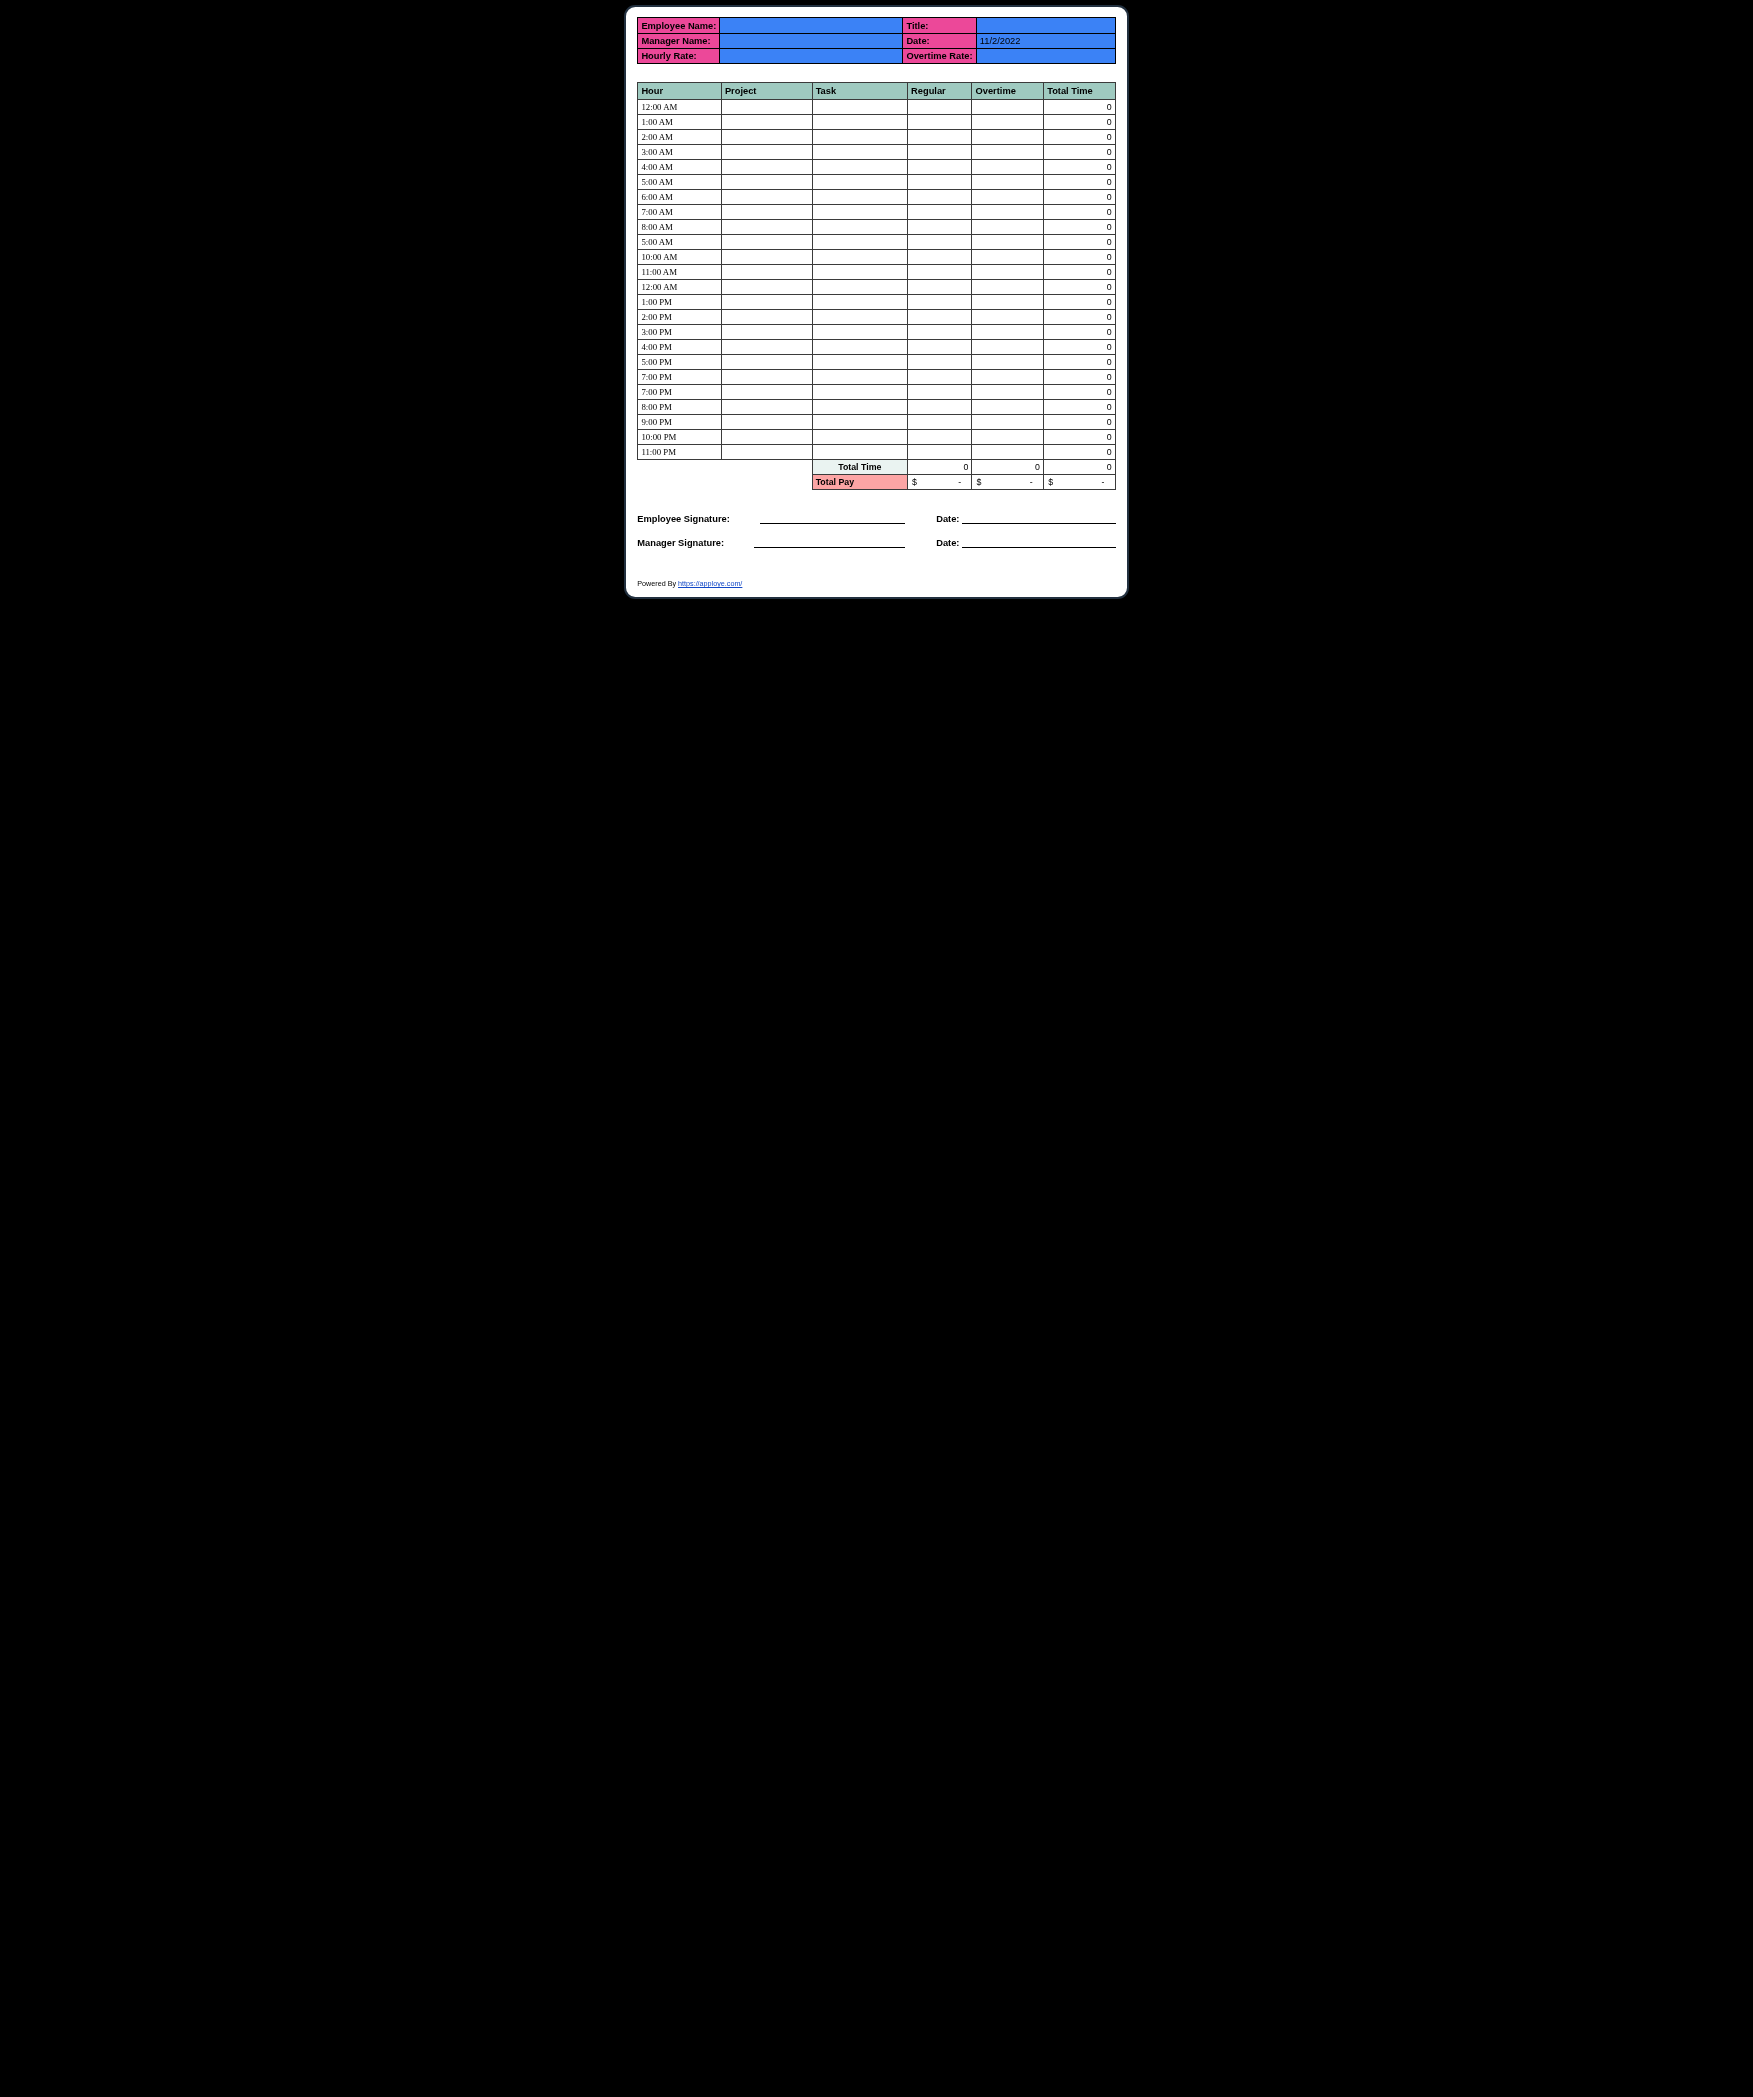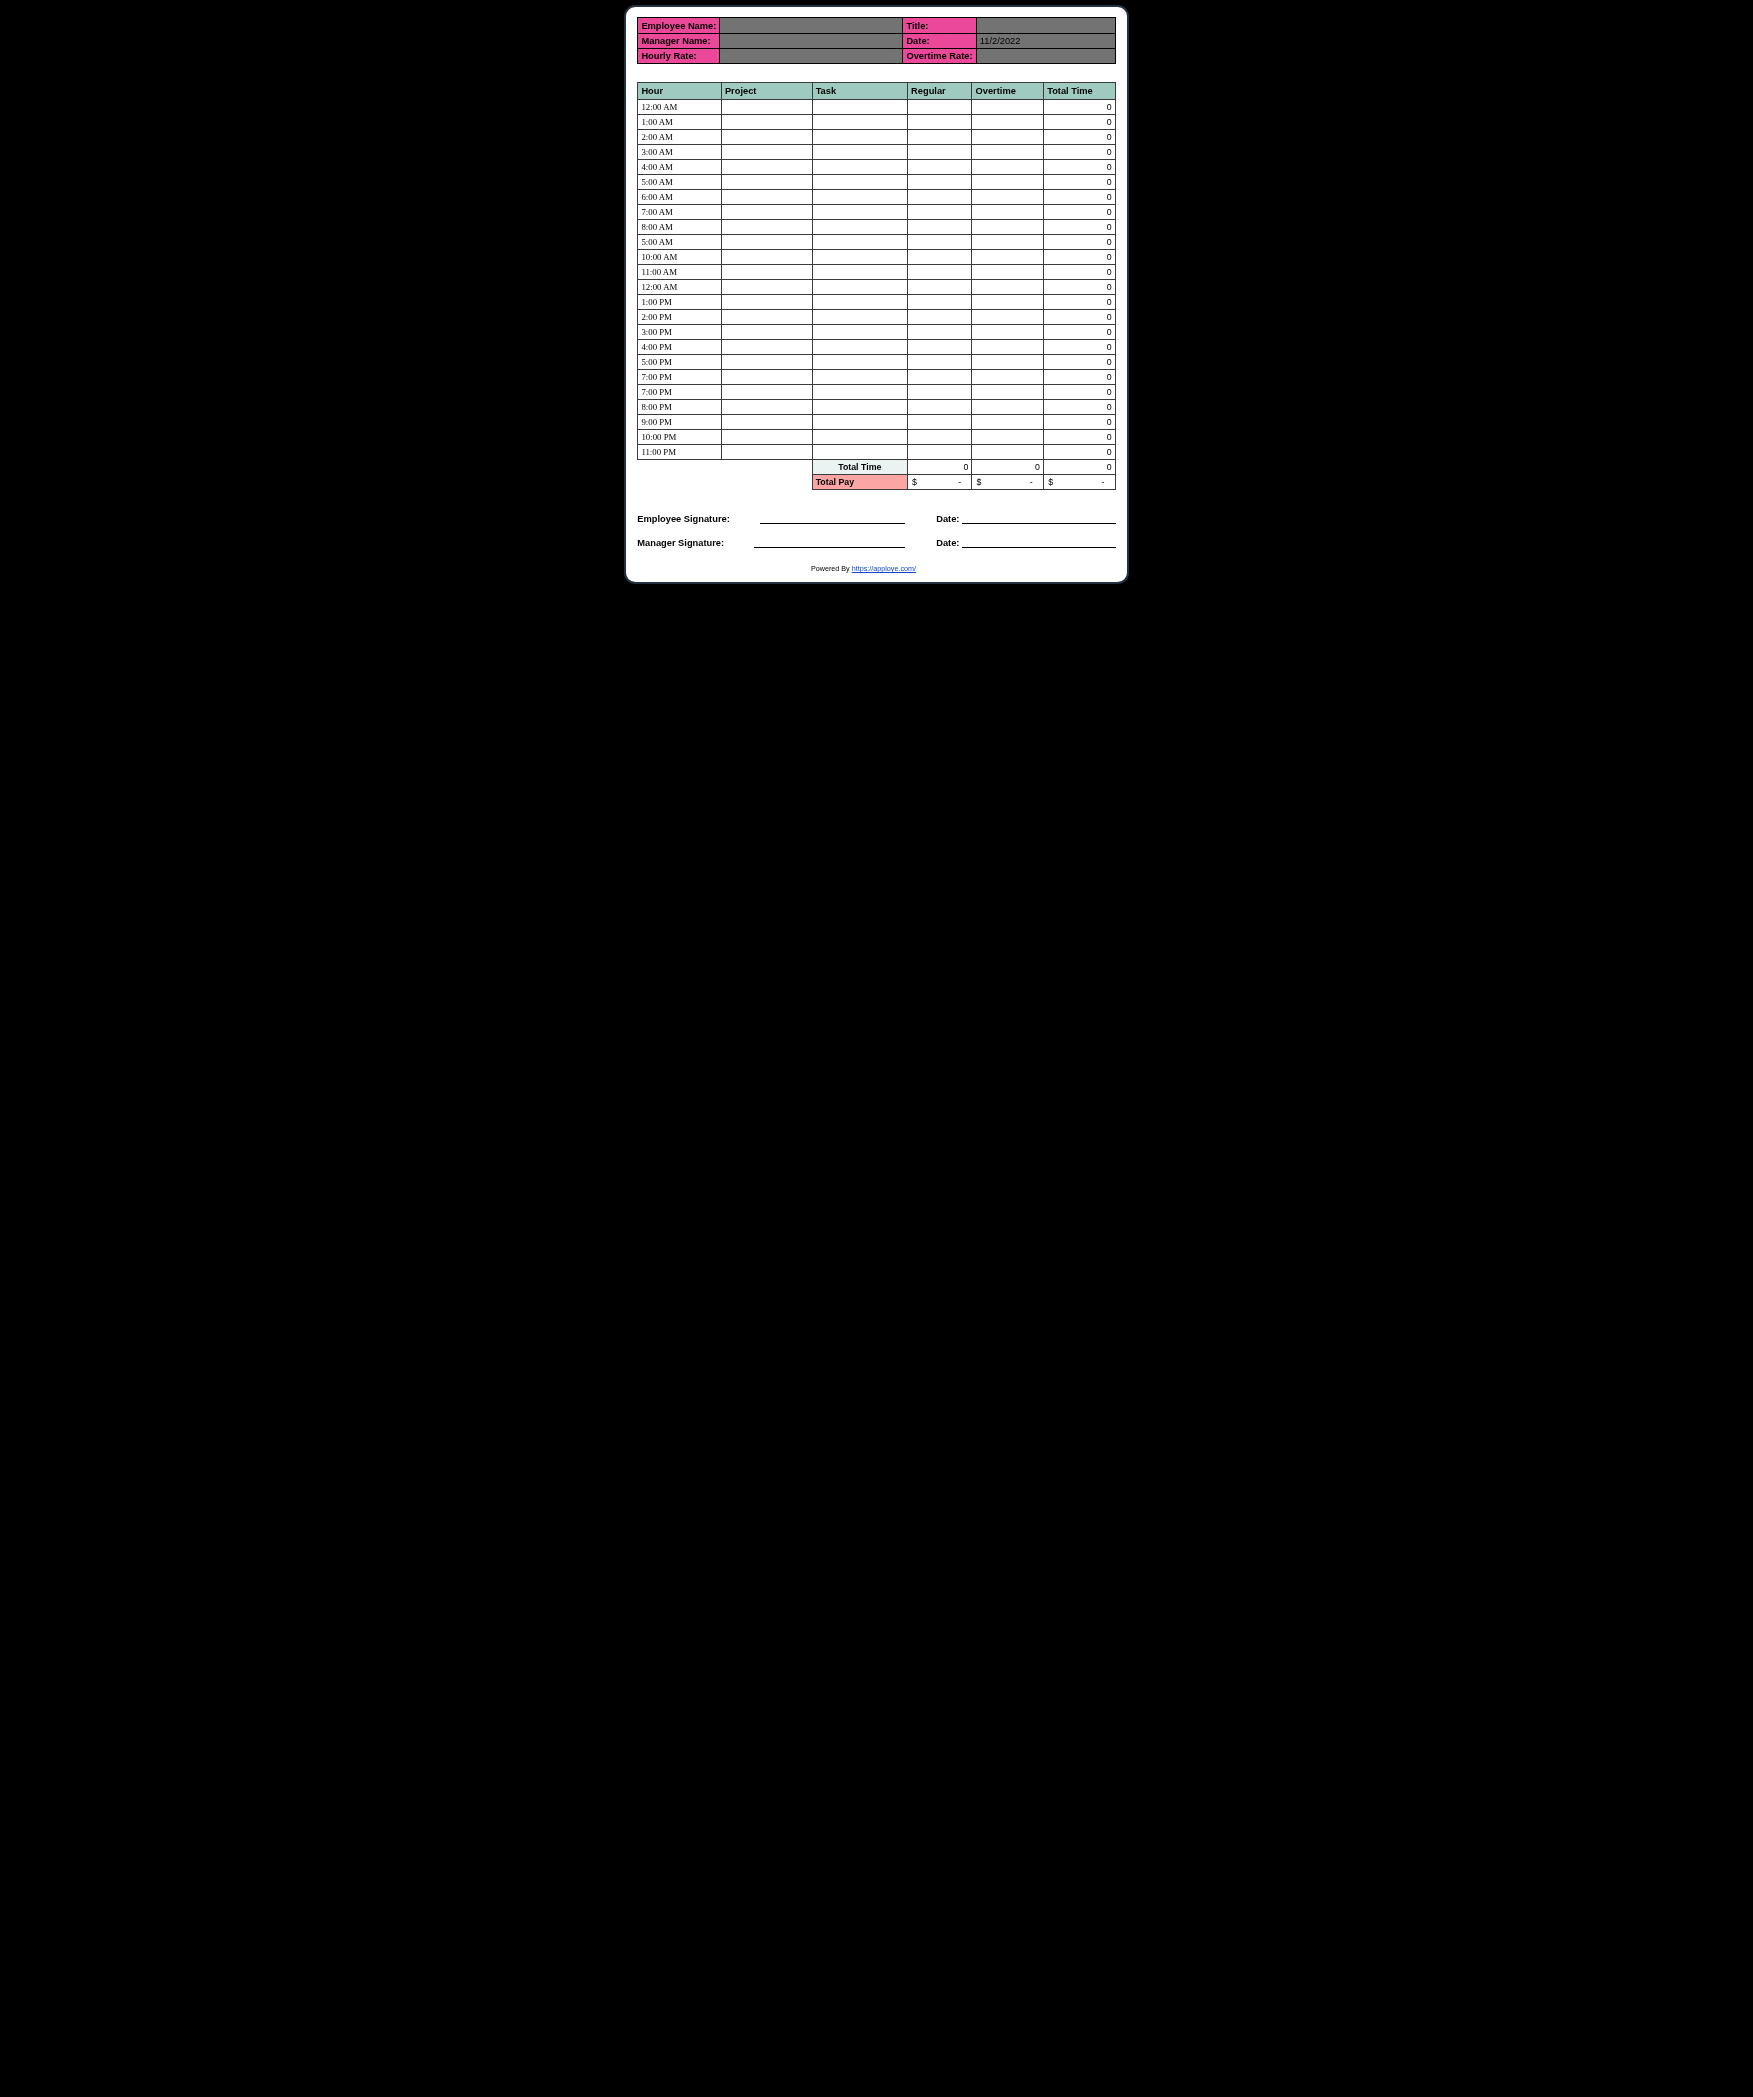--- a/index.html
+++ b/index.html
@@ -28,21 +28,21 @@
   table.info td {
     border: 0.8px solid #000;
     padding: 2.1px 3.1px;
   }
   table.info td.lbl {
     background: #ec4899;
     font-weight: 700;
     white-space: nowrap;
   }
   table.info td.val {
-    background: #737373;
+    background: #3b82f6;
     font-weight: 400;
   }
 
   
   table.grid {
     width: 100%;
     border-collapse: collapse;
     margin-top: 17.5px;
     font-size: 8.8px;
   }
@@ -117,23 +117,23 @@
   }
   .sigline {
     flex: 1;
     border-bottom: 0.8px solid #000;
     margin-left: 2.1px;
     height: 10.3px;
   }
 
   
   .footer {
-    text-align: center;
+    text-align: left;
     font-size: 7.2px;
-    margin-top: 16px;
+    margin-top: 31px;
     padding-right: 26px;
     font-weight: 400;
   }
   .footer a {
     color: #1248c7;
     text-decoration: underline;
   }
 </style>
 </head>
 <body>

